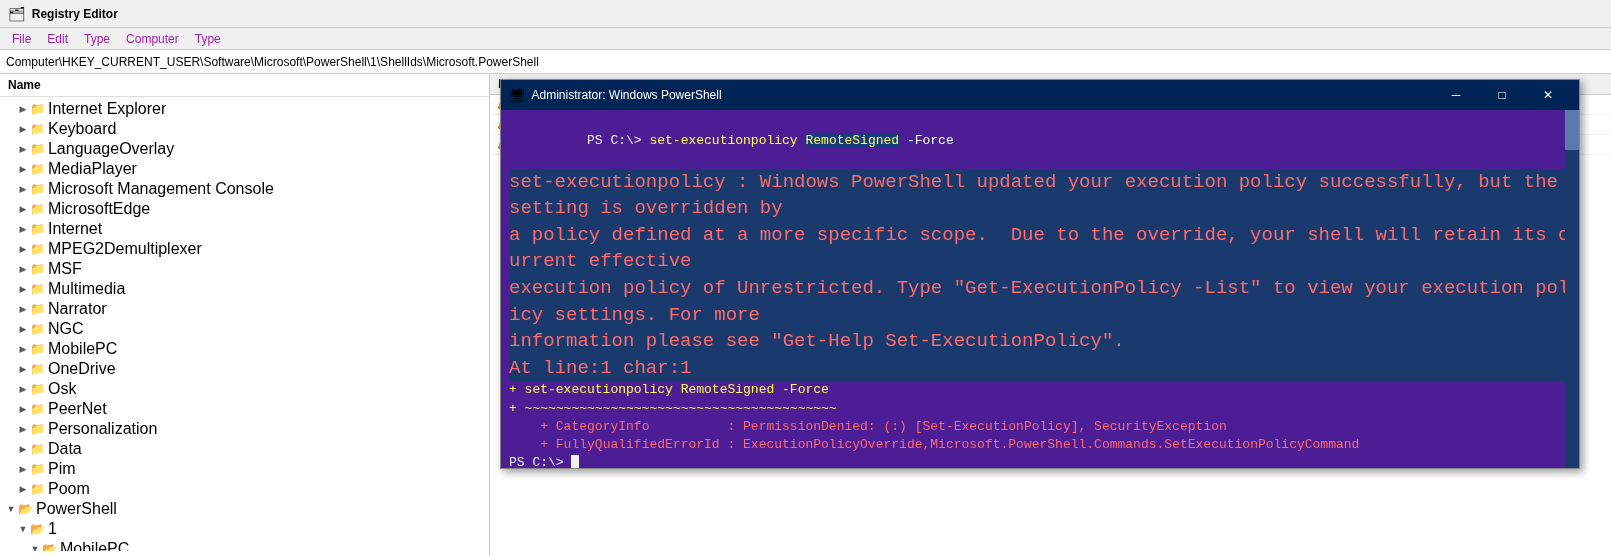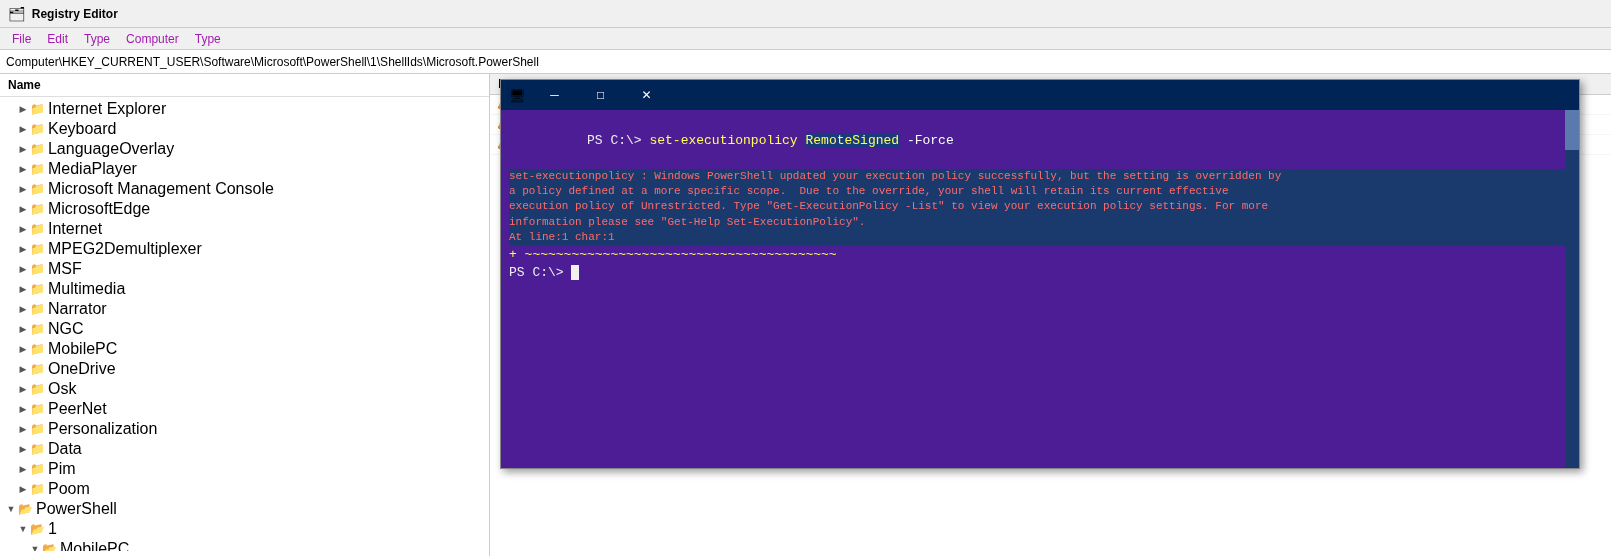--- a/index.html
+++ b/index.html
@@ -408,47 +408,51 @@
         <span>Path</span>
       </div>
       <div class="type-cell">REG_SZ</div>
       <div class="data-cell">C:\Windows\System32\WindowsPowerShell\v1.0\powershell.exe</div>
     </div>
 
     <div class="ps-window">
 
       <div class="ps-title-bar">
         <span class="ps-title-icon">🖥</span>
+        <span class="ps-title-text">Administrator: Windows PowerShell</span>
         <div class="ps-controls">
           <div class="ps-ctrl-btn">
             <span>─</span>
           </div>
           <div class="ps-ctrl-btn">
             <span>□</span>
           </div>
           <div class="ps-ctrl-btn close">
             <span>✕</span>
           </div>
         </div>
       </div>
 
       <div class="ps-content">
 
         <div class="ps-line">
           <span class="ps-prompt">PS C:\&gt; </span><span style="color:#ffff55;">set-executionpolicy</span><span style="color:#fff;"> </span><span style="background:#1a3a7e;color:#ffff55;">RemoteSigned</span><span style="color:#fff;"> -Force</span>
         </div>
 
-        <div style="background:#1a3a6e; color:#ff6b6b; font-family:Consolas,'Courier New',monospace; font-size:11px; line-height:1.4; white-space:pre-wrap; word-break:break-all; padding: 0;">set-executionpolicy : Windows PowerShell updated your execution policy successfully, but the setting is overridden by
+        <div style="background:#1a3a6e; color:#ff6b6b; font-family:Consolas,'Courier New',monospace; font-size:19px; line-height:1.4; white-space:pre-wrap; word-break:break-all; padding: 0;">set-executionpolicy : Windows PowerShell updated your execution policy successfully, but the setting is overridden by
 a policy defined at a more specific scope.  Due to the override, your shell will retain its current effective
 execution policy of Unrestricted. Type "Get-ExecutionPolicy -List" to view your execution policy settings. For more
 information please see "Get-Help Set-ExecutionPolicy".
 At line:1 char:1</div>
 
+        <div class="ps-line" style="color:#ffff55; font-family:Consolas,'Courier New',monospace; font-size:13px; line-height:1.4;">+ set-executionpolicy RemoteSigned -Force</div>
         <div class="ps-line" style="color:#ffff55; font-family:Consolas,'Courier New',monospace; font-size:13px; line-height:1.4;">+ ~~~~~~~~~~~~~~~~~~~~~~~~~~~~~~~~~~~~~~~~</div>
 
+        <div style="color:#ff6b6b; font-family:Consolas,'Courier New',monospace; font-size:13px; line-height:1.4; white-space:pre-wrap; word-break:break-all;">    + CategoryInfo          : PermissionDenied: (:) [Set-ExecutionPolicy], SecurityException
+    + FullyQualifiedErrorId : ExecutionPolicyOverride,Microsoft.PowerShell.Commands.SetExecutionPolicyCommand</div>
 
         <div class="ps-line" style="color:#f0f0f0; font-family:Consolas,'Courier New',monospace; font-size:13px; line-height:1.4;">PS C:\&gt; <span style="animation: blink 1s step-end infinite; border-left: 8px solid #f0f0f0;">&nbsp;</span></div>
 
         <div class="ps-scrollbar">
           <div class="ps-scrollbar-thumb"></div>
         </div>
       </div>
     </div>
 
   </div>

